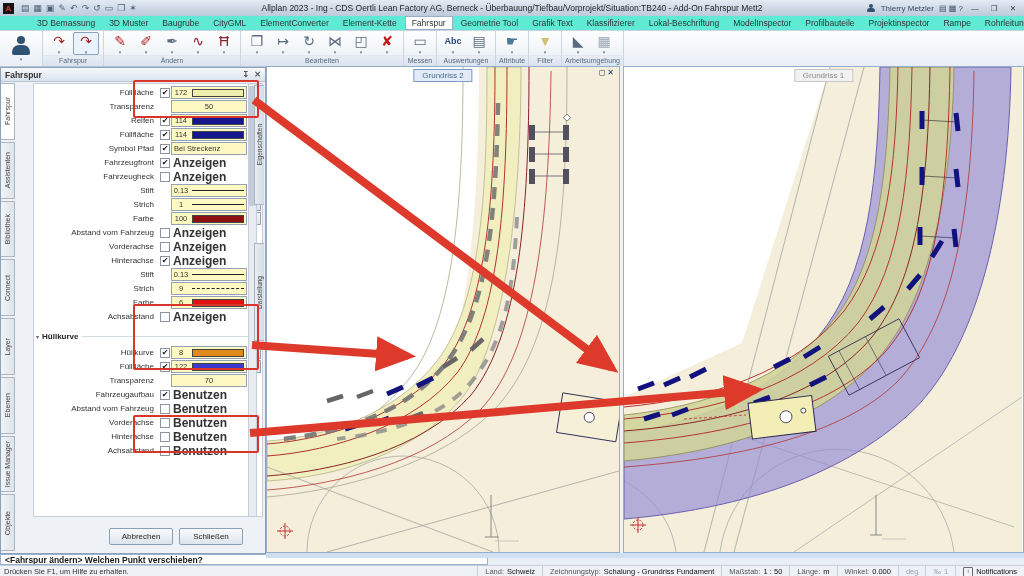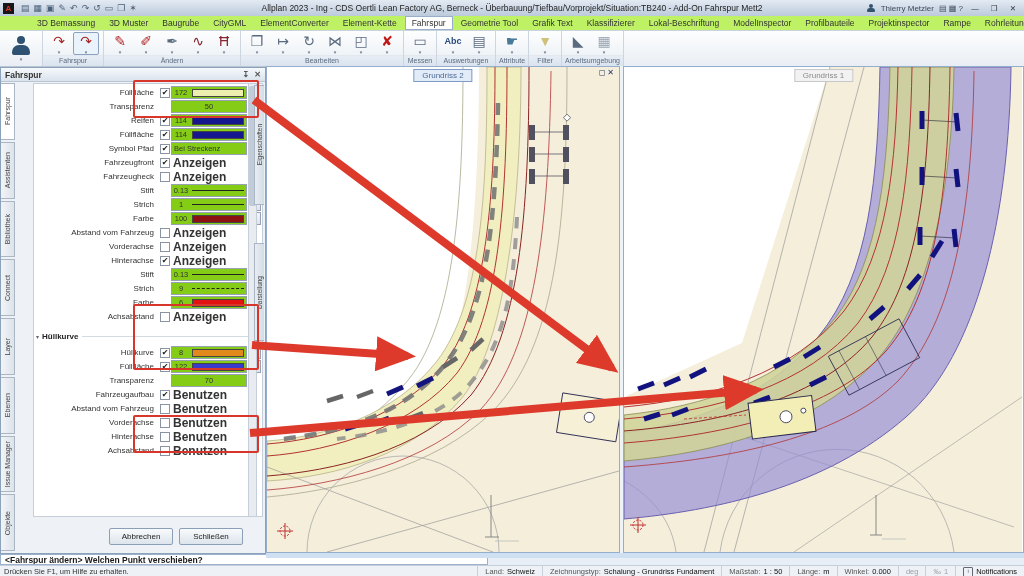--- a/index.html
+++ b/index.html
@@ -16,21 +16,21 @@
   .qat .qi{color:#4a6078;font-size:9px;line-height:1;cursor:default;}
   #wtitle{position:absolute;left:50%;transform:translateX(-50%);white-space:nowrap;
     font-size:8.5px;color:#222;}
   #tb-right{margin-left:auto;display:flex;align-items:center;gap:5px;padding-right:4px;}
   .person{width:9px;height:9px;position:relative;display:inline-block;}
   .person::before{content:"";position:absolute;left:2.5px;top:0;width:4px;height:4px;border-radius:50%;background:#33536f;}
   .person::after{content:"";position:absolute;left:0.5px;top:4.5px;width:8px;height:4px;border-radius:3px 3px 1px 1px;background:#33536f;}
   .ti{font-size:8px;color:#3a4a5c;}
   .winbtn{font-size:7.5px;color:#333;width:14px;text-align:center;}
   
-  #ribbontabs{position:absolute;left:0;top:16px;width:1024px;height:15px;background:#bef264;
+  #ribbontabs{position:absolute;left:0;top:16px;width:1024px;height:15px;background:#5eead4;
     border-bottom:1px solid #c9d2dd;display:flex;align-items:center;padding-left:30px;box-sizing:border-box;}
   .rtab{font-size:8.5px;color:#333;padding:1px 6px;margin:0 1px;white-space:nowrap;}
   .rtab.active{border:1px solid #98aec9;background:#fff;}
   
   #ribbon{position:absolute;left:0;top:31px;width:1024px;height:35px;
     background:linear-gradient(#fdfefe,#e9eef4);border-bottom:1px solid #b9c5d3;display:flex;}
   #appbtn{width:42px;display:flex;flex-direction:column;align-items:center;justify-content:center;border-right:1px solid #cdd5e0;}
   #appbtn .bigperson{width:20px;height:20px;position:relative;}
   #appbtn .bigperson::before{content:"";position:absolute;left:6px;top:0;width:8px;height:8px;border-radius:50%;background:#2f5172;}
   #appbtn .bigperson::after{content:"";position:absolute;left:1px;top:9px;width:18px;height:10px;border-radius:7px 7px 2px 2px;background:#2f5172;}
@@ -73,21 +73,21 @@
   #pscroll .thumb{position:absolute;left:0;right:0;top:2px;height:120px;background:#c2ccd8;border-radius:2px;}
   #rtabs{position:absolute;right:1px;top:15px;width:10px;bottom:36px;}
   .rtab2{position:absolute;left:0;width:9px;background:linear-gradient(90deg,#e8edf3,#d3dce6);
     border:1px solid #aab6c4;border-right:none;display:flex;align-items:center;justify-content:center;}
   .rtab2 span{writing-mode:vertical-rl;transform:rotate(180deg);font-size:6.5px;color:#444;}
   
   .row{display:flex;align-items:center;height:13px;margin:0 0 1px 0;font-size:8px;color:#333;}
   .lbl{width:120px;text-align:right;padding-right:5px;white-space:nowrap;overflow:hidden;}
   .cbw{width:12px;display:flex;justify-content:center;}
   .cb{width:8px;height:8px;border:1px solid #8a94a2;background:#fff;font-size:8px;line-height:7px;color:#222;text-align:center;}
-  .ctl{width:74px;height:11px;border:1px solid #96a2b2;background:#84cc16;display:flex;align-items:center;
+  .ctl{width:74px;height:11px;border:1px solid #96a2b2;background:#fef9c3;display:flex;align-items:center;
     font-size:7.5px;overflow:hidden;}
   .ctl .val{min-width:18px;text-align:center;white-space:nowrap;}
   .ctl .bar{flex:1;height:6px;margin:0 2px;border:0.5px solid #444;}
   .ctl .ln{flex:1;height:0;border-top:1px solid #222;margin:0 2px;}
   .ctl .ln.dashdot{border-top:1px dashed #222;}
   .ctl.text .val{text-align:left;padding-left:2px;flex:1;}
   .drop{width:10px;height:11px;margin-left:2px;border:1px solid #96a2b2;background:linear-gradient(#f4f7fa,#dde4ec);
     font-size:5.5px;color:#445;display:flex;align-items:center;justify-content:center;}
   .cltext{font-size:12px;color:#333;margin-left:2px;font-weight:bold;}
   .sliderw{display:flex;align-items:center;width:88px;}

